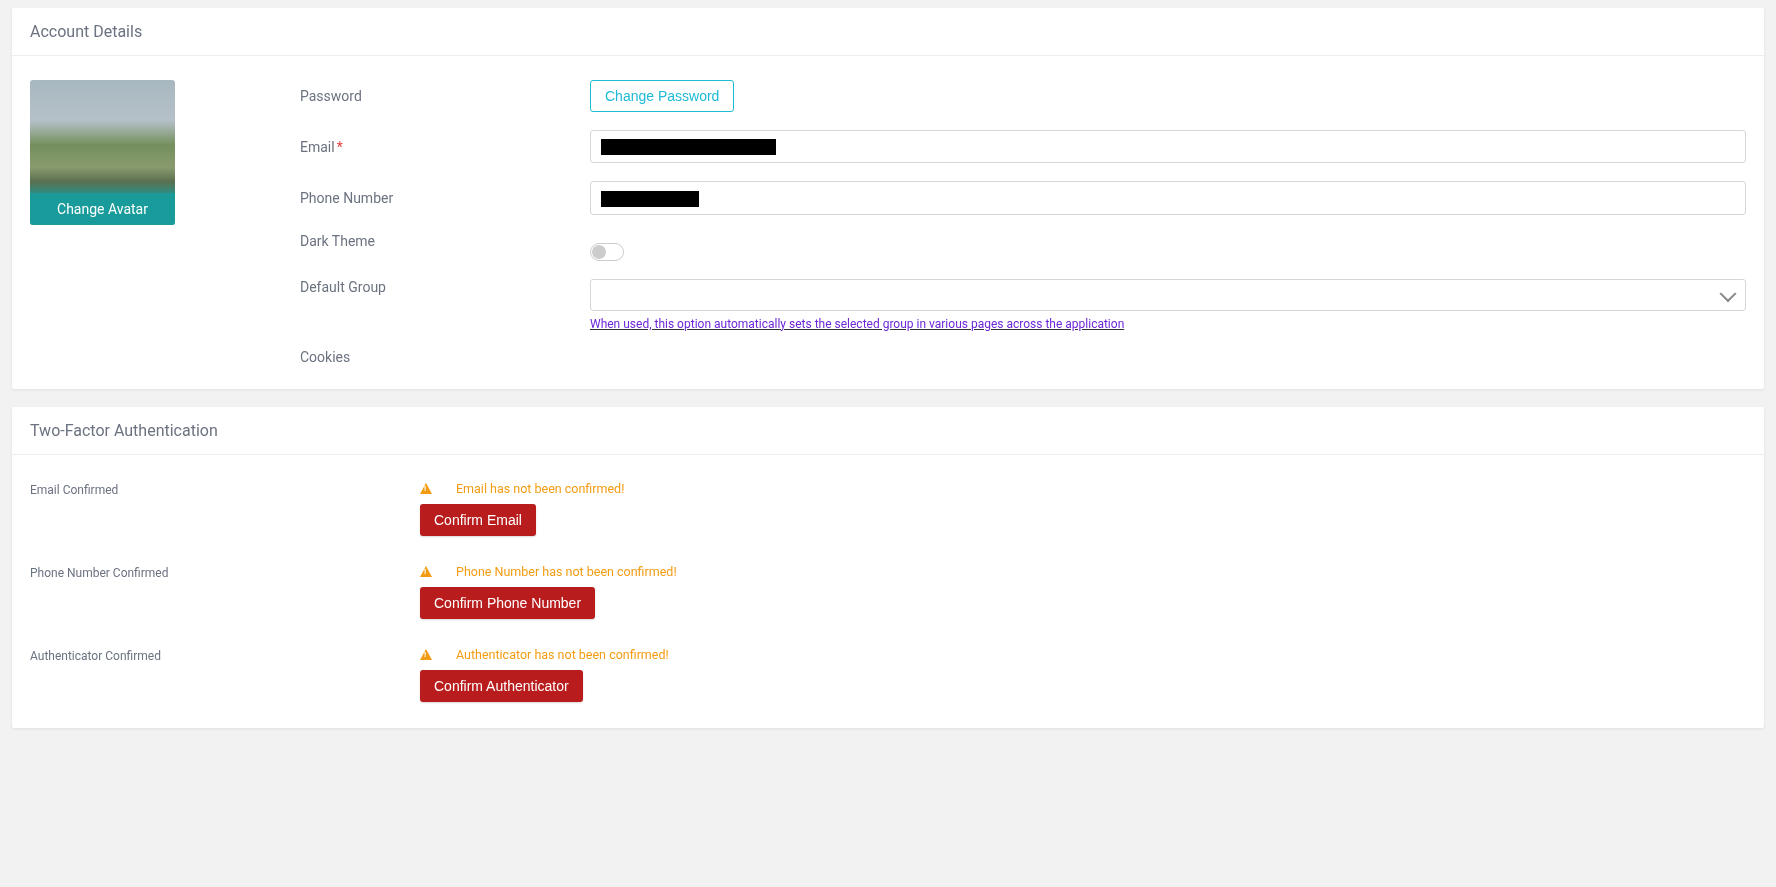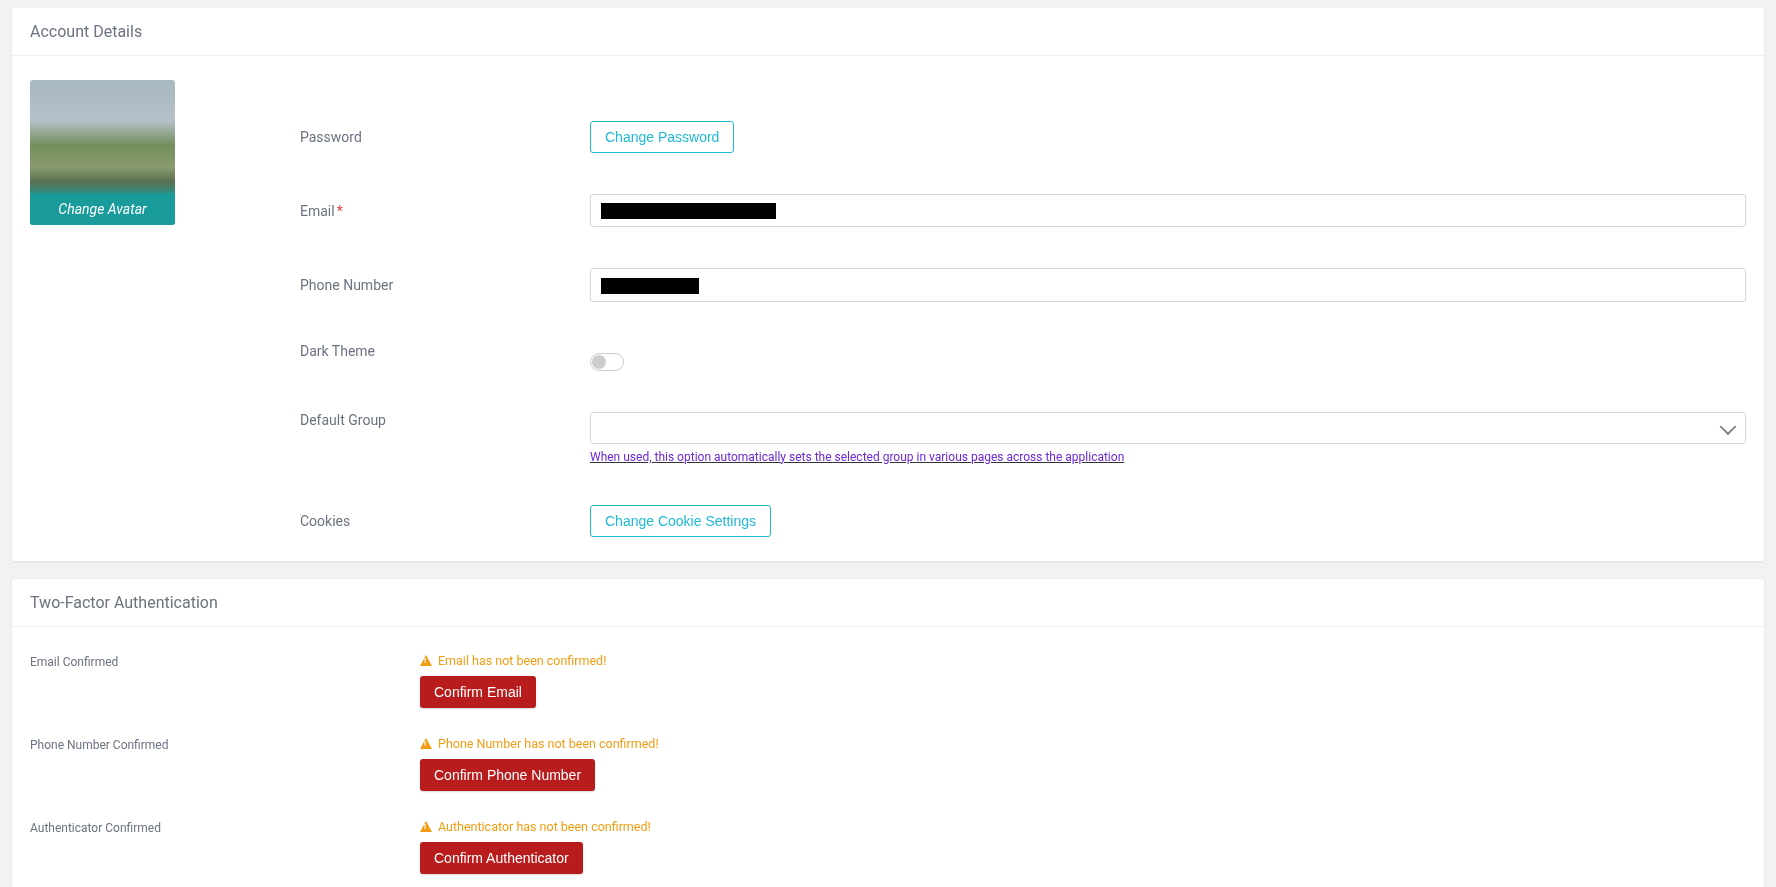--- a/index.html
+++ b/index.html
@@ -34,21 +34,20 @@
   width: 250px;
   flex-shrink: 0;
 }
 .avatar-box {
   width: 145px;
   height: 145px;
   position: relative;
   border-radius: 3px;
   overflow: hidden;
   cursor: pointer;
-  font-style: italic;
 }
 .avatar-img {
   width: 100%;
   height: 100%;
   background: linear-gradient(to bottom, #a8b8c0 0%, #b5c0c8 28%, #748f5c 45%, #8a9b6e 60%, #5a7050 70%, #1a9b9b 82%, #1a9b9b 100%);
   position: relative;
 }
 .avatar-overlay {
   position: absolute;
   bottom: 0;
@@ -60,21 +59,20 @@
   padding: 8px 0;
   font-size: 14px;
 }
 .form-col {
   flex: 1;
 }
 .form-row {
   display: flex;
   align-items: center;
   margin-bottom: 18px;
-  margin-top: 41px;
 }
 .form-label {
   width: 290px;
   flex-shrink: 0;
   color: #6b7280;
   font-size: 14px;
 }
 .req { color: #e53e3e; margin-left: 2px; }
 .form-control-col {
   flex: 1;
@@ -181,21 +179,21 @@
 }
 .tfa-content {
   flex: 1;
 }
 .warn-line {
   color: #f39c12;
   font-size: 12.5px;
   margin-bottom: 8px;
   display: flex;
   align-items: center;
-  gap: 6px;
+  gap: 24px;
 }
 .warn-icon {
   display: inline-block;
   width: 0;
   height: 0;
   border-left: 6px solid transparent;
   border-right: 6px solid transparent;
   border-bottom: 11px solid #f39c12;
   position: relative;
 }
@@ -267,23 +265,20 @@
               <select class="input-select">
                 <option></option>
               </select>
             </div>
             <div class="help-text">When used, this option automatically sets the selected group in various pages across the application</div>
           </div>
         </div>
 
         <div class="form-row" style="margin-bottom:0;">
           <div class="form-label">Cookies</div>
-          <div class="form-control-col">
-            <button class="btn-outline">Change Cookie Settings</button>
-          </div>
         </div>
 
       </div>
     </div>
   </div>
 </div>
 
 <div class="card">
   <div class="card-header">Two-Factor Authentication</div>
   <div class="card-body" style="padding:26px 18px 20px;">

